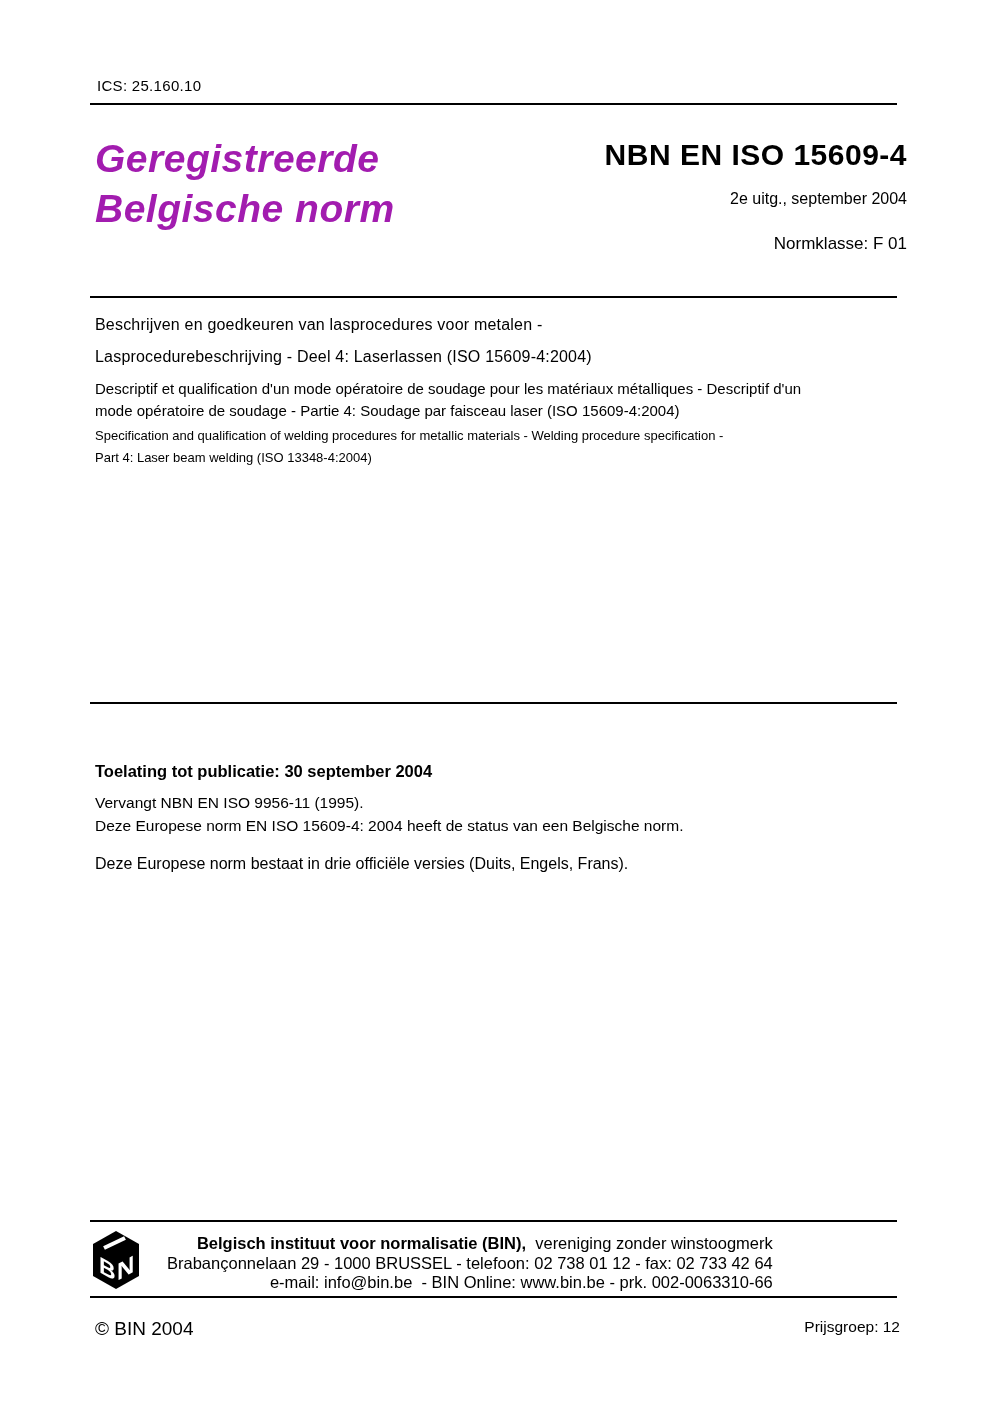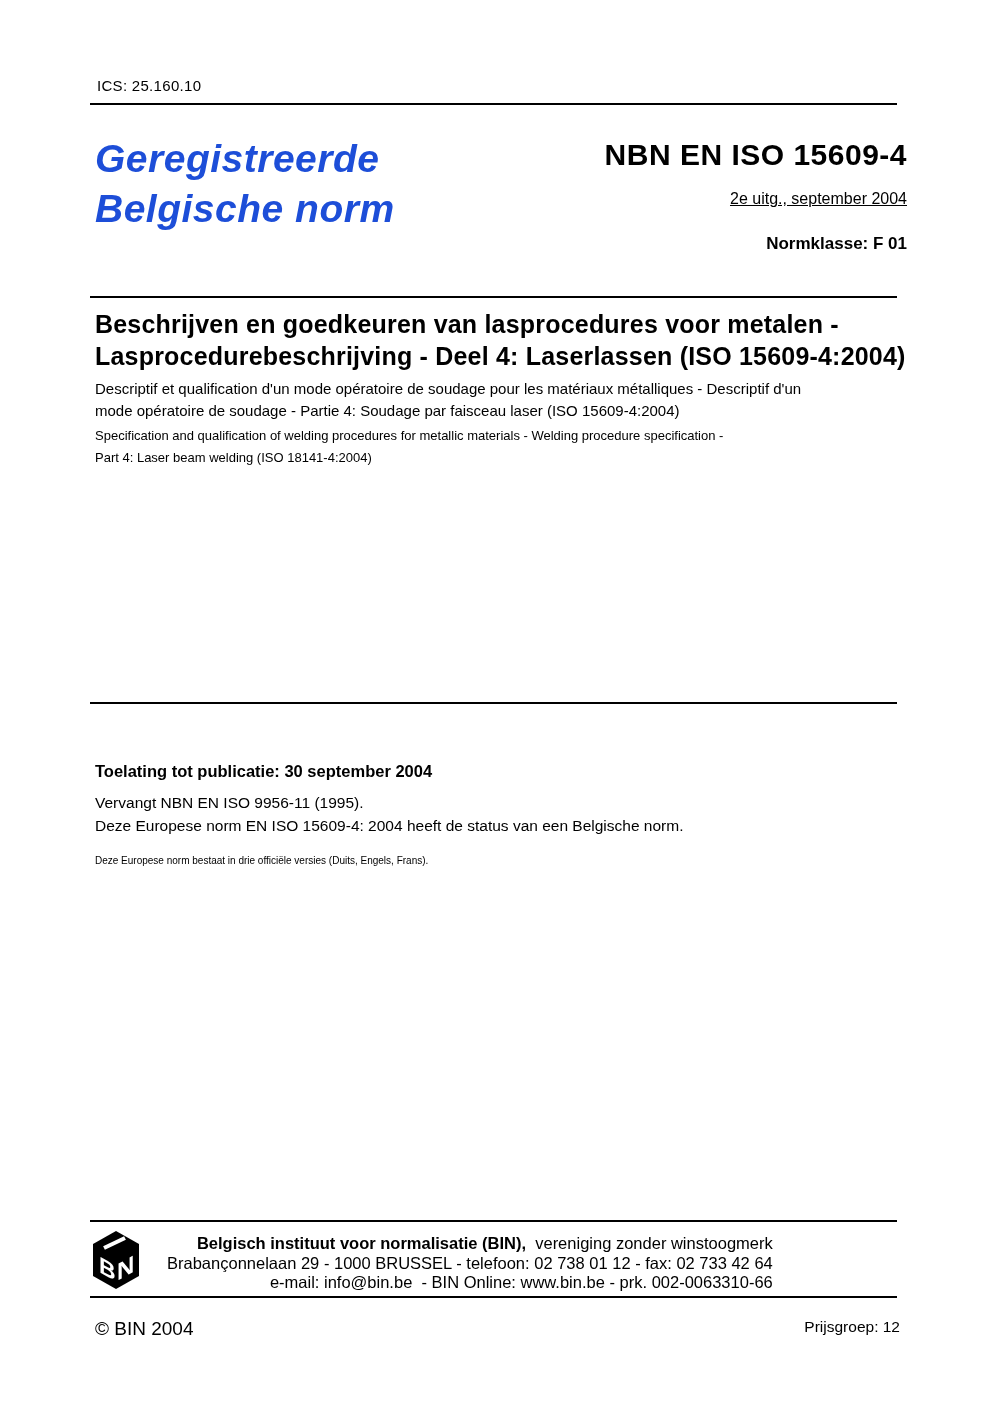--- a/index.html
+++ b/index.html
@@ -13,36 +13,36 @@
   }
   .page { position: absolute; inset: 0; padding-left: 24px; }
   .abs { position: absolute; }
   .rule { position: absolute; left: 90px; width: 807px; height: 2px; background: #000; }
 
   .ics { left: 97px; top: 77px; font-size: 15px; letter-spacing: 0.3px; }
 
   .gray-title {
     left: 95px; top: 134px;
     font-size: 39px; font-weight: bold; font-style: italic;
-    color: #1d4ed8; line-height: 50px; letter-spacing: 0.5px;
+    color: #a21caf; line-height: 50px; letter-spacing: 0.5px;
   }
 
   .head-right { right: 85px; top: 139px; text-align: right; }
   .std-number { font-size: 30px; font-weight: bold; line-height: 32px; letter-spacing: 0.5px; }
-  .edition   { font-size: 16px; line-height: 18px; margin-top: 19px; text-decoration: underline; }
-  .norm-class{ font-size: 17px; font-weight: bold; line-height: 19px; margin-top: 26px; }
+  .edition   { font-size: 16px; line-height: 18px; margin-top: 19px; }
+  .norm-class{ font-size: 17px; font-weight: normal; line-height: 19px; margin-top: 26px; }
 
-  .title-nl { left: 95px; top: 309px; font-size: 25px; font-weight: bold; line-height: 31.5px; letter-spacing: 0.2px; }
+  .title-nl { left: 95px; top: 309px; font-size: 16px; font-weight: normal; line-height: 31.5px; letter-spacing: 0.2px; }
   .title-fr { left: 95px; top: 378px; font-size: 15px; line-height: 21.5px; }
   .title-en { left: 95px; top: 425px; font-size: 13px; line-height: 21.5px; }
 
   .publication { left: 95px; top: 762px; font-size: 16.5px; font-weight: bold; }
   .replaces  { left: 95px; top: 778px; font-size: 15.5px; margin-top: 16px; }
   .status    { left: 95px; top: 817px; font-size: 15.5px; }
-  .versions  { left: 95px; top: 855px; font-size: 10px; }
+  .versions  { left: 95px; top: 855px; font-size: 16px; }
 
   .footer-text { left: 167px; top: 1234px; font-size: 16.5px; line-height: 19.5px; text-align: right; }
   .footer-text .bold { font-weight: bold; }
   .footer-text .prewrap { white-space: pre; }
   .bin-logo { left: 92px; top: 1231px; }
   .bin-logo svg text { font-family: "Liberation Sans", sans-serif; }
 
   .copyright { left: 95px; top: 1318px; font-size: 19px; }
   .price-group { right: 92px; top: 1318px; font-size: 15.5px; }
 </style>
@@ -72,21 +72,21 @@
     <div>Lasprocedurebeschrijving - Deel 4: Laserlassen (ISO 15609-4:2004)</div>
   </div>
 
   <div class="abs title-fr">
     <div>Descriptif et qualification d'un mode opératoire de soudage pour les matériaux métalliques - Descriptif d'un</div>
     <div>mode opératoire de soudage - Partie 4: Soudage par faisceau laser (ISO 15609-4:2004)</div>
   </div>
 
   <div class="abs title-en">
     <div>Specification and qualification of welding procedures for metallic materials - Welding procedure specification -</div>
-    <div>Part 4: Laser beam welding (ISO 18141-4:2004)</div>
+    <div>Part 4: Laser beam welding (ISO 13348-4:2004)</div>
   </div>
 
   <div class="rule" style="top:702px"></div>
 
   <div class="abs publication">Toelating tot publicatie: 30 september 2004</div>
   <div class="abs replaces">Vervangt NBN EN ISO 9956-11 (1995).</div>
   <div class="abs status">Deze Europese norm EN ISO 15609-4: 2004 heeft de status van een Belgische norm.</div>
   <div class="abs versions">Deze Europese norm bestaat in drie officiële versies (Duits, Engels, Frans).</div>
 
   <div class="rule" style="top:1220px"></div>

